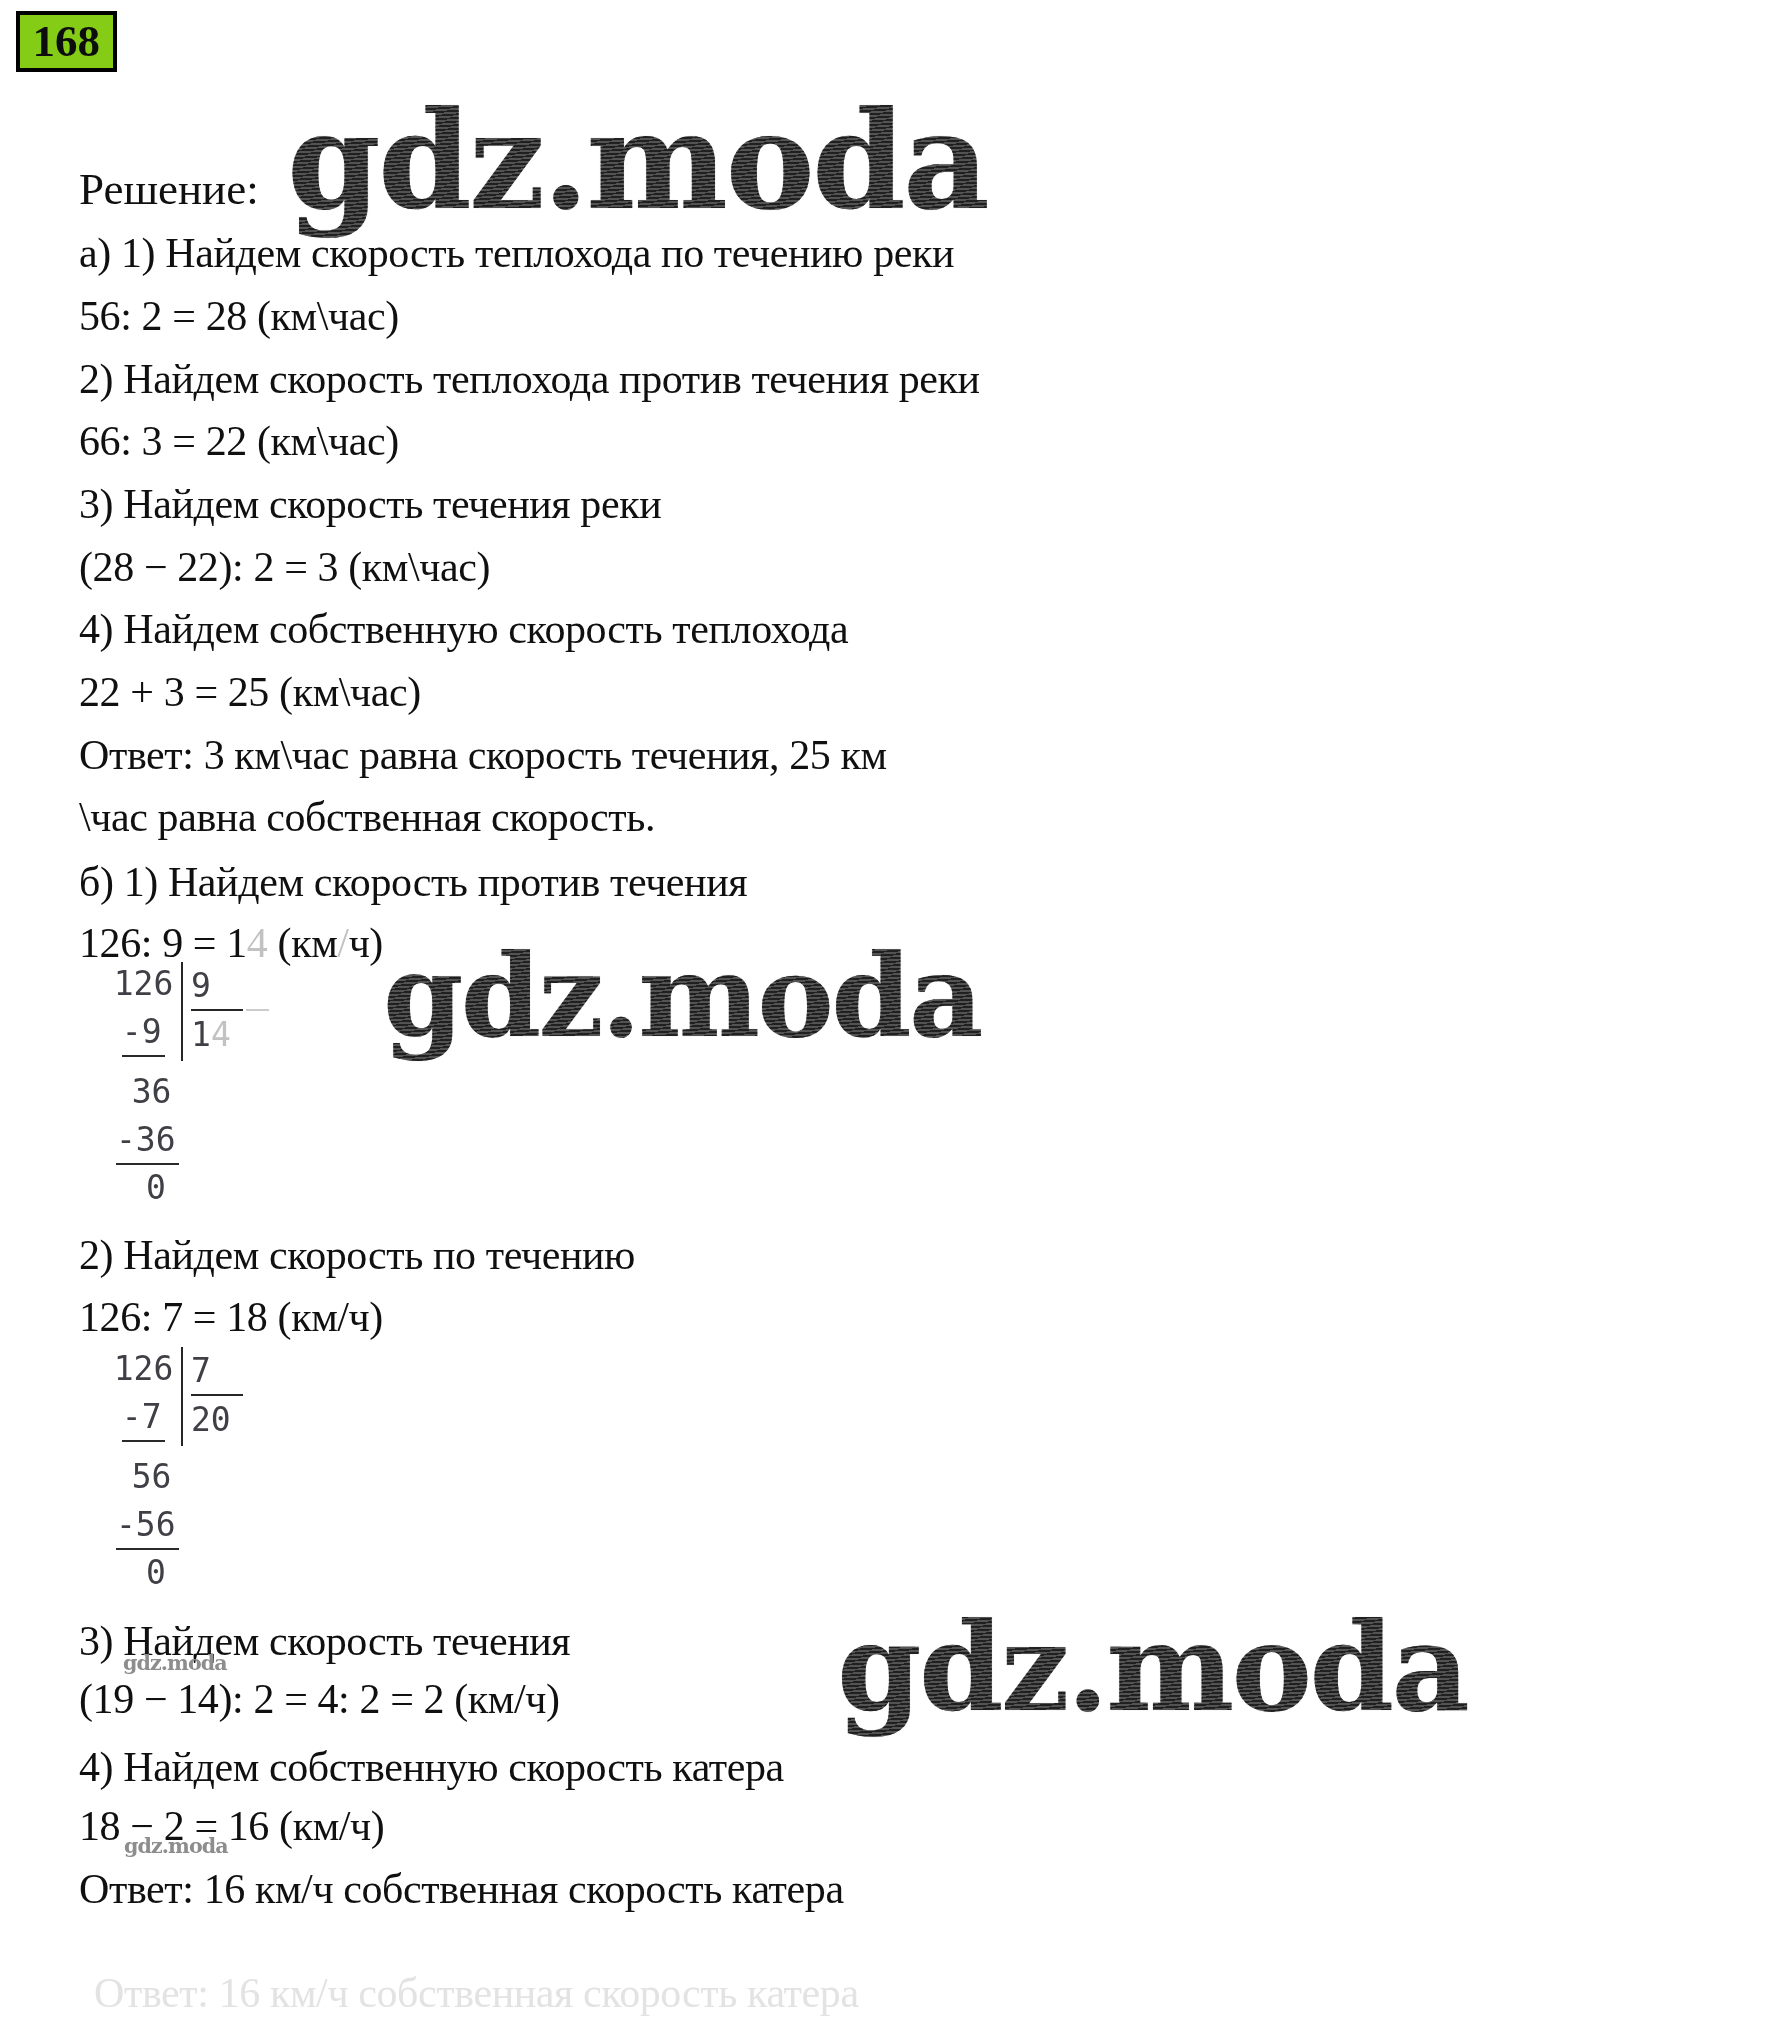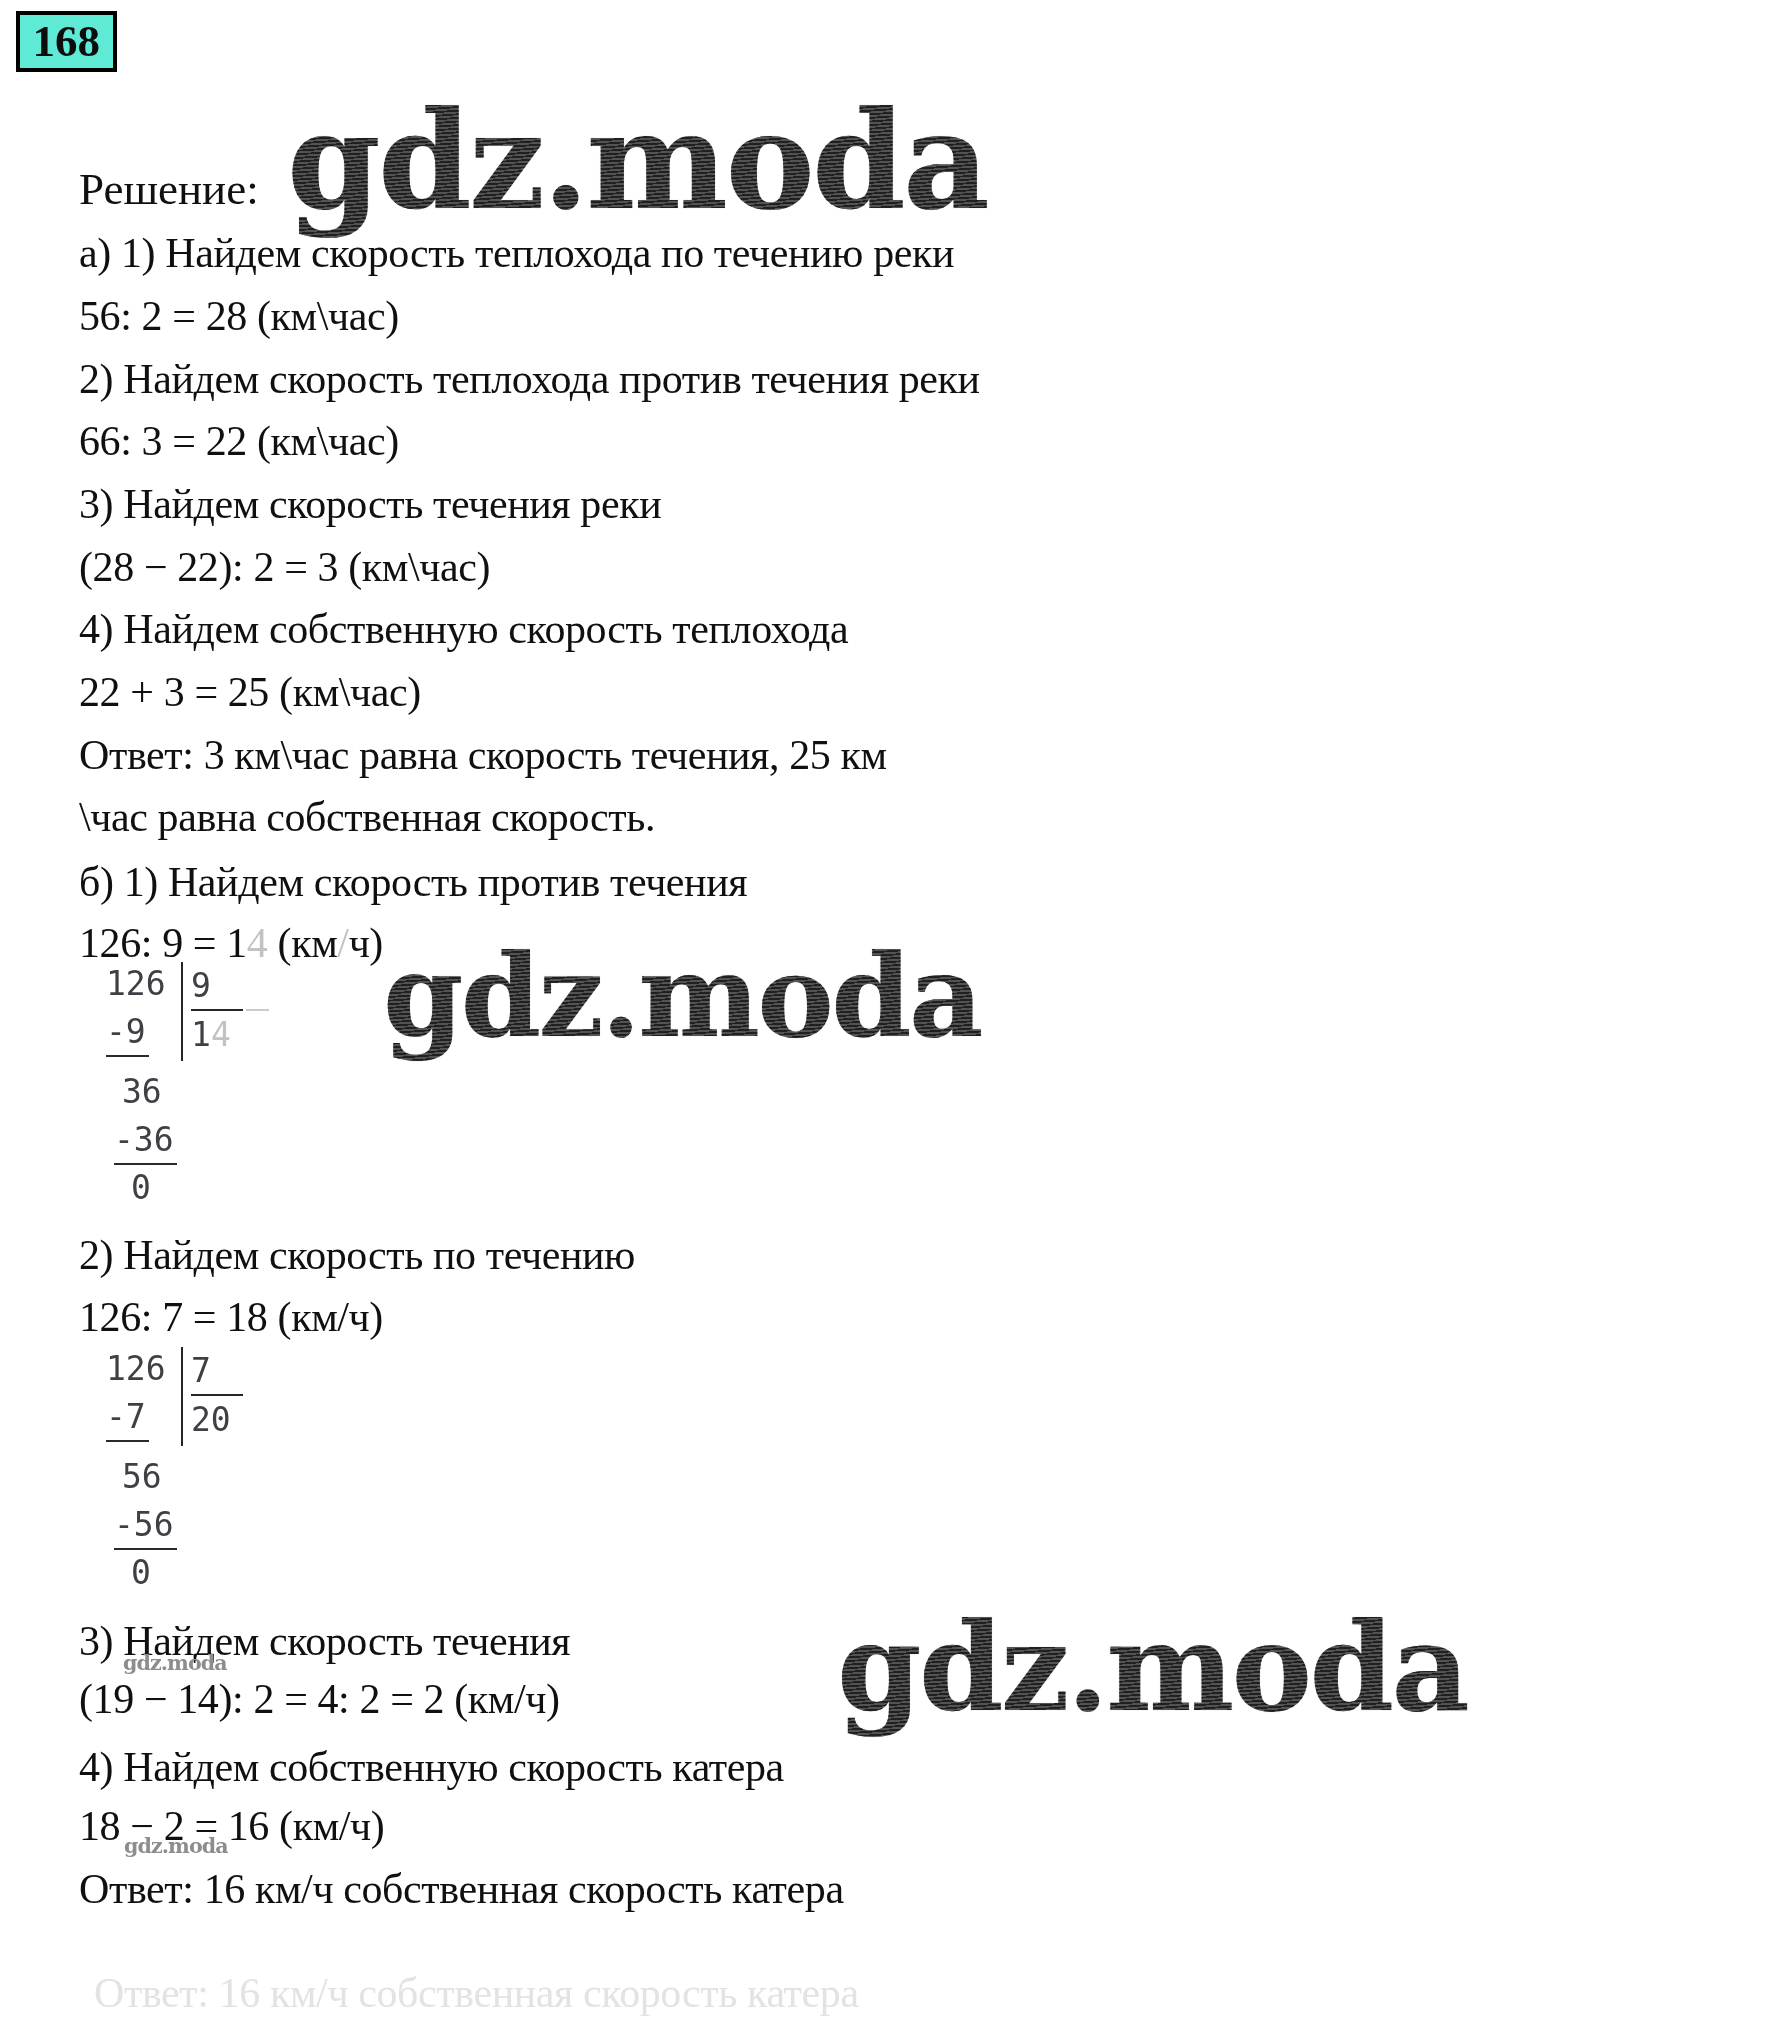--- a/index.html
+++ b/index.html
@@ -3,21 +3,21 @@
 <meta charset="utf-8">
 <style>
   html,body{margin:0;padding:0;}
   body{
     width:1787px;height:2037px;position:relative;background:#ffffff;
     font-family:"Liberation Serif", serif;color:#101010;overflow:hidden;
   }
   .num-box{
     position:absolute;left:16px;top:10.7px;border:4.5px solid #000;
     padding:0 12.5px 1.8px 12.5px;font-size:45px;font-weight:bold;line-height:52px;
-    color:#0d0d0d;background:#5eead4;
+    color:#0d0d0d;background:#84cc16;
   }
   .sol-label{position:absolute;left:79px;top:163px;font-size:45px;white-space:nowrap;}
   .line{position:absolute;left:79px;font-size:42px;white-space:nowrap;letter-spacing:-0.4px;}
   .faded{color:#c2c2c2;}
   
   .wm-big{
     position:absolute;font-family:"DejaVu Serif", serif;font-weight:bold;white-space:nowrap;
     letter-spacing:-2.7px;
     color:rgba(50,50,50,0.45);
     background:repeating-linear-gradient(176deg,#1c1c1c 0px,#1c1c1c 1.8px,#a8a8a8 1.8px,#a8a8a8 3.6px);
@@ -29,21 +29,21 @@
   .wm3{left:837px;top:1596px;font-size:121px;}
   .wm-small{
     position:absolute;font-family:"DejaVu Serif", serif;font-weight:bold;
     font-size:20.6px;color:#8d8d8d;letter-spacing:-0.9px;white-space:nowrap;
   }
   
   .division{
     position:absolute;font-family:"DejaVu Sans Mono", monospace;
     font-size:33px;color:#3f3f46;line-height:48px;width:269px;
   }
-  .dv-left{width:75px;}
+  .dv-left{width:75px;text-align:center;}
   .dv-row{height:48px;white-space:nowrap;}
   .dv-underline{display:inline-block;border-bottom:2.7px solid #2a2a2a;padding:0 3.6px 0.9px 0;line-height:45px;}
   .ml18{margin-left:16px;margin-top:12px;}
   .ml2{margin-left:8px;}
   .ml28{margin-left:25px;}
   .dv-right{
     position:absolute;left:75px;top:1.8px;height:99px;
     border-left:2.7px solid #262626;padding-left:8px;
   }
   .dv-divisor{display:inline-block;min-width:52px;border-bottom:2.7px solid #262626;line-height:46px;}

